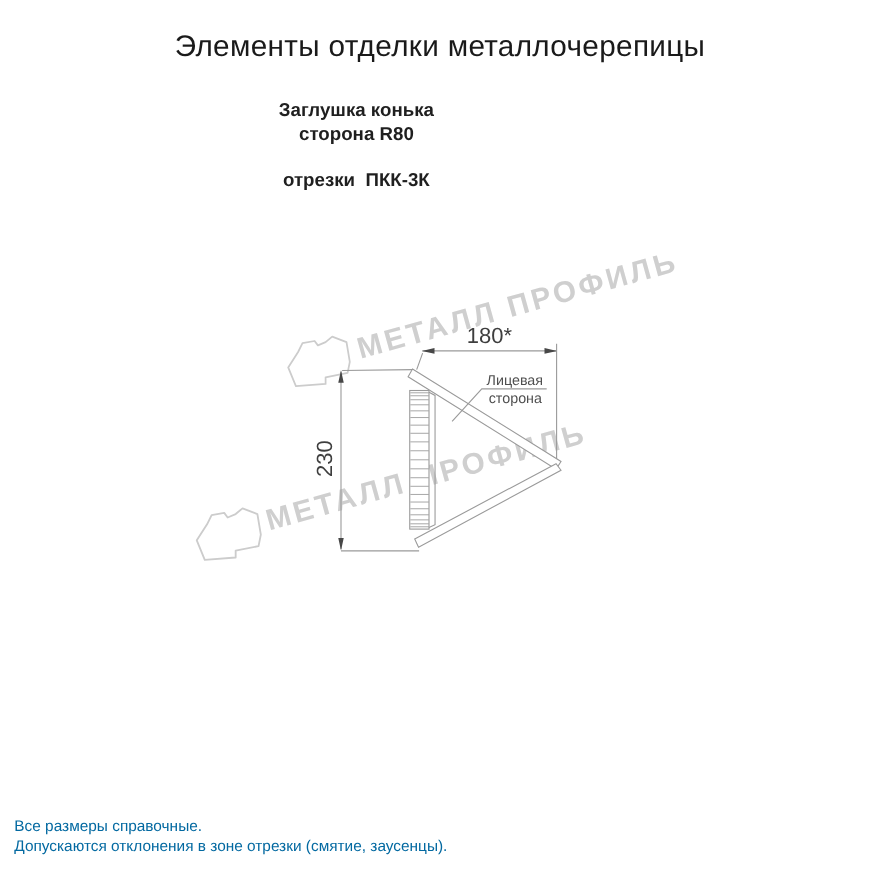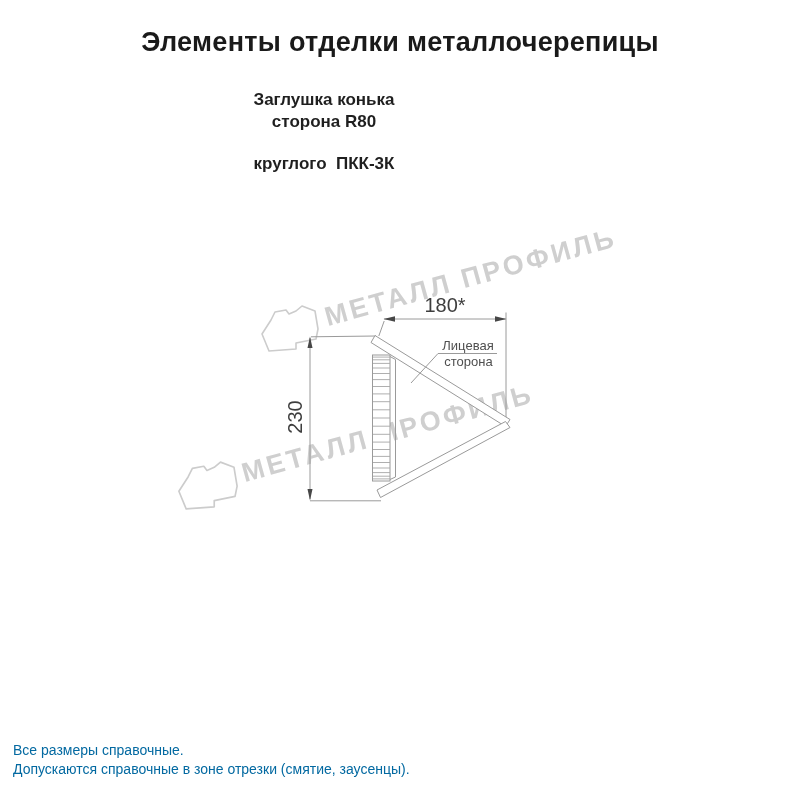--- a/index.html
+++ b/index.html
@@ -2,21 +2,21 @@
 <html><head>
 <meta charset="utf-8">
 <style>
   html,body{margin:0;padding:0}
   body{
     width:800px;height:800px;background:#ffffff;position:relative;overflow:hidden;
     font-family:"Liberation Sans", sans-serif;
   }
   .page-title{
     position:absolute;top:27px;left:0;width:800px;text-align:center;
-    font-size:27px;font-weight:bold;color:#1a1a1a;letter-spacing:.3px;
+    font-size:27px;font-weight:normal;color:#1a1a1a;letter-spacing:.3px;
   }
   .subtitle{
     position:absolute;top:89px;left:0;width:648px;text-align:center;
     font-size:17px;font-weight:bold;color:#1f1f1f;line-height:22px;
   }
   .subtitle .line3{margin-top:20px;white-space:pre;}
   
   .wm-text{
     position:absolute;height:28px;line-height:28px;white-space:nowrap;
     font-size:27px;font-weight:bold;letter-spacing:3px;color:#cfcfcf;
@@ -41,21 +41,21 @@
   }
 </style>
 </head>
 <body>
 
 <div class="page-title" data-name="page-title">Элементы отделки металлочерепицы</div>
 
 <div class="subtitle" data-name="product-subtitle">
   <div class="line1" data-name="product-name-line1">Заглушка конька</div>
   <div class="line2" data-name="product-name-line2">сторона R80</div>
-  <div class="line3" data-name="product-type-code">круглого  ПКК-3К</div>
+  <div class="line3" data-name="product-type-code">отрезки  ПКК-3К</div>
 </div>
 
 <svg id="wm-logo-top" class="wm-logo" data-name="brand-logo-icon" width="64" height="50" viewBox="0 0 60 50">
   <path d="M11,17 L15,9 L26,7 L29,11 L36,8 L42,3 L55,8 L58,26 L56,36 L36,40 L36,46 L9,48 L2,31 Z"></path>
 </svg>
 <div id="wm-text-top" class="wm-text" data-name="watermark-text-top">МЕТАЛЛ ПРОФИЛЬ</div>
 
 <svg id="wm-logo-bottom" class="wm-logo" data-name="brand-logo-icon" width="64" height="52" viewBox="0 0 60 50">
   <path d="M11,17 L15,9 L26,7 L29,11 L36,8 L42,3 L55,8 L58,26 L56,36 L36,40 L36,46 L9,48 L2,31 Z"></path>
 </svg>
@@ -113,14 +113,14 @@
 
   <g data-name="face-side-callout">
     <polyline class="thin" points="411,383 438,353.5 497,353.5"></polyline>
     <text class="face-label" data-name="face-label-line1" x="468" y="350" text-anchor="middle">Лицевая</text>
     <text class="face-label" data-name="face-label-line2" x="468.5" y="366" text-anchor="middle">сторона</text>
   </g>
 </svg>
 
 <div class="footer" data-name="footer-notes">
   <div data-name="footer-note-1">Все размеры справочные.</div>
-  <div data-name="footer-note-2">Допускаются справочные в зоне отрезки (смятие, заусенцы).</div>
+  <div data-name="footer-note-2">Допускаются отклонения в зоне отрезки (смятие, заусенцы).</div>
 </div>
 
 </body></html>

